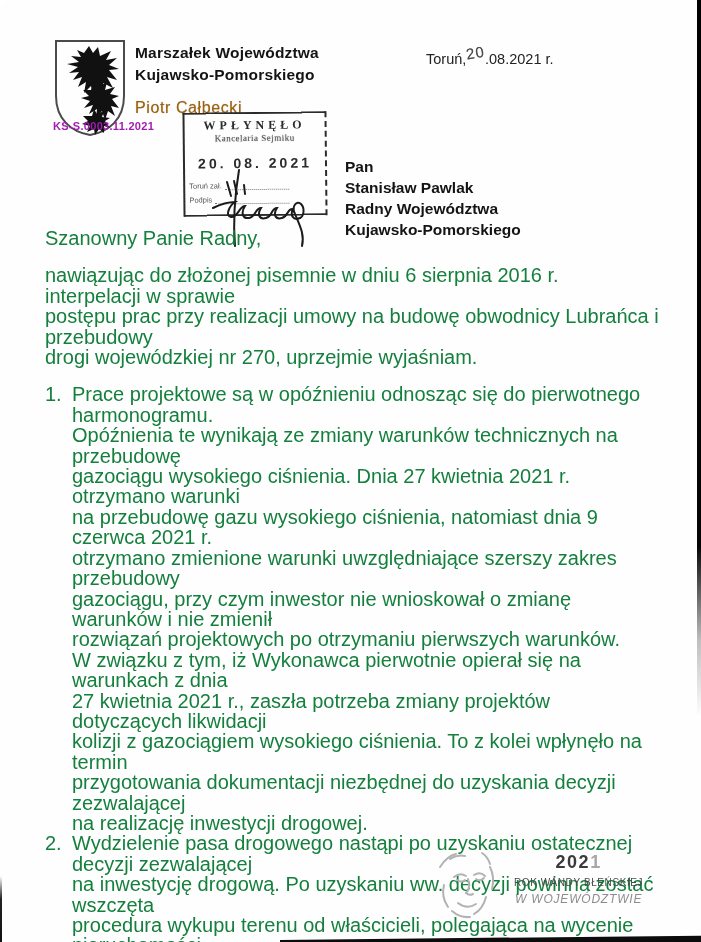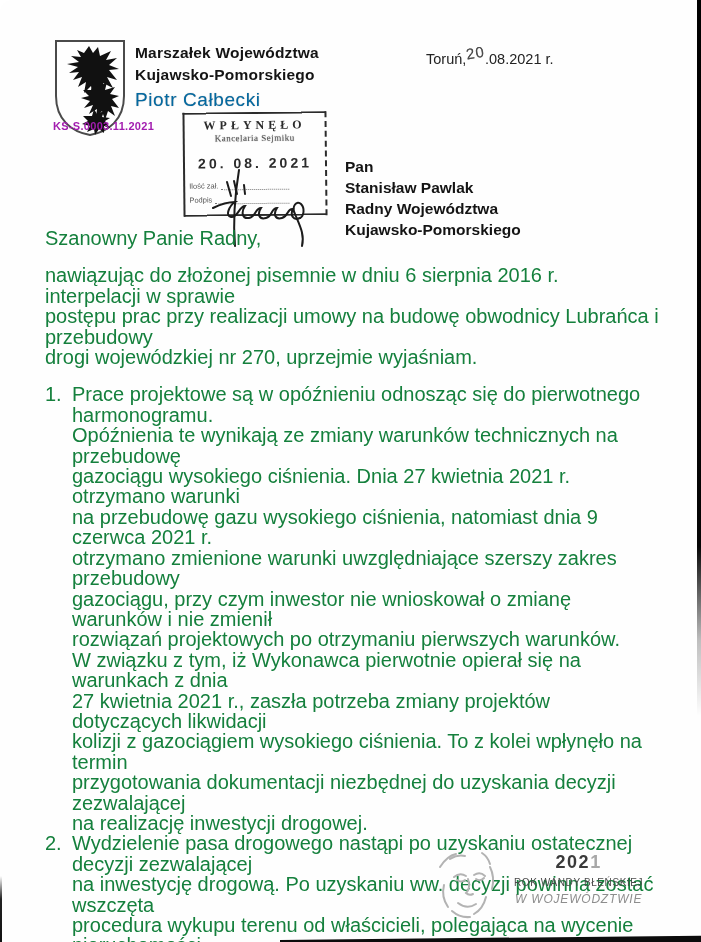--- a/index.html
+++ b/index.html
@@ -11,21 +11,21 @@
     position:relative;
     overflow:hidden;
     -webkit-font-smoothing:antialiased;
   }
   .page{position:absolute;inset:0;background:#fefefe;border-radius:12px;}
 
   
   .coa{position:absolute;left:53px;top:38px;width:74px;height:100px;}
   .office{position:absolute;left:135px;top:42px;line-height:22px;}
   .office .l1,.office .l2{font-weight:bold;font-size:15.5px;color:#141414;letter-spacing:.2px;}
-  .office .sig{font-size:19px;color:#0369a1;margin-top:3px;letter-spacing:.6px;text-shadow:0 0 1px #aaa;}
+  .office .sig{font-size:16px;color:#a16207;margin-top:11px;letter-spacing:.6px;text-shadow:0 0 1px #aaa;}
   .dateline{position:absolute;left:426px;top:50px;font-size:14.5px;color:#232323;font-weight:500;}
   .hand-day{display:inline-block;font-size:15px;color:#4c4c4c;font-weight:400;
             transform:translateY(-6px) rotate(-9deg);letter-spacing:1px;text-shadow:0 0 .6px #777;}
   .refnum{position:absolute;left:53px;top:120px;font-weight:bold;font-size:11px;color:#a21caf;letter-spacing:.3px;}
 
   
   .stamp{position:absolute;left:183px;top:112px;width:140px;height:100px;
          border-top:2px solid #2b2b2b;border-left:2px solid #2b2b2b;
          border-bottom:2px solid #2b2b2b;border-right:2px dashed #2b2b2b;
          transform:rotate(-.6deg);color:#2b2b2b;}
@@ -92,21 +92,21 @@
 
   <div class="dateline"><span>Toruń,</span><span class="hand-day">20</span><span>.08.2021 r.</span></div>
 
   <div class="refnum">KS-S.0003.11.2021</div>
 
   <div class="stamp">
     <div class="t">WPŁYNĘŁO</div>
     <div class="st">Kancelaria Sejmiku</div>
     <div class="d">20. 08. 2021</div>
     <div class="fld f1">
-      <span>Ilość zał.</span>
+      <span>Toruń zał.</span>
         <span class="dots"></span>
     </div>
     <div class="fld f2">
       <span>Podpis</span>
         <span class="dots"></span>
     </div>
   </div>
 
   <svg class="sig-scrawl" viewBox="0 0 130 95" aria-hidden="true">
     <g fill="none" stroke="#1b1b1b" stroke-width="2" stroke-linecap="round">

